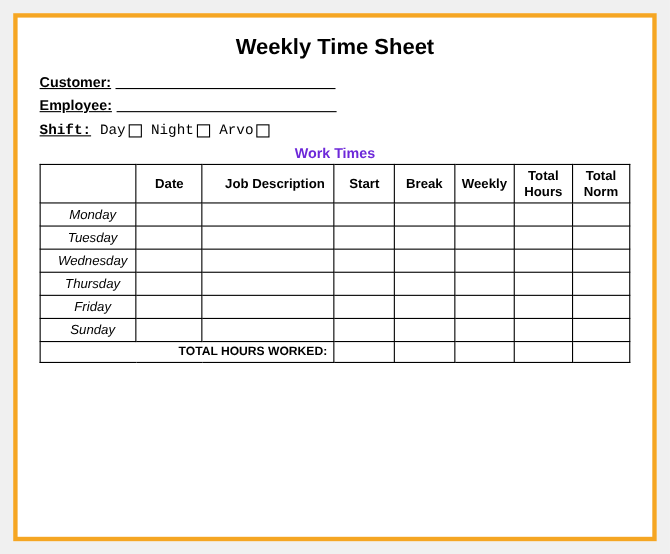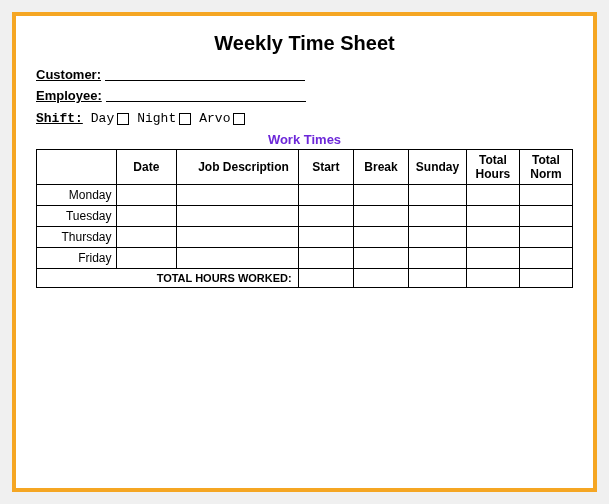--- a/index.html
+++ b/index.html
@@ -101,21 +101,21 @@
       background: #fff;
     }
     .col-day { width: 72px; text-align: left; padding-left: 5px; }
     .col-date { width: 55px; }
     .col-jobdesc { width: 110px; padding-left: 16px; }
     .col-start { width: 50px; }
     .col-break { width: 50px; }
     .col-finish { width: 50px; }
     .col-totalhours { width: 48px; }
     .col-totalnorm { width: 48px; }
-    .day-cell { text-align: right; padding-left: 12px; }
+    .day-cell { text-align: center; padding-left: 12px; font-style: italic; }
     .total-row td {
       font-size: 11px;
       font-weight: bold;
     }
     .total-label-cell {
       text-align: right;
       padding-right: 6px;
     }
   </style>
 </head>
@@ -154,21 +154,21 @@
   <div class="work-times-label">Work Times</div>
 
   <table>
     <thead>
       <tr>
         <th class="col-day"></th>
         <th class="col-date">Date</th>
         <th class="col-jobdesc">Job Description</th>
         <th class="col-start">Start</th>
         <th class="col-break">Break</th>
-        <th class="col-finish">Sunday</th>
+        <th class="col-finish">Weekly</th>
         <th class="col-totalhours">Total Hours</th>
         <th class="col-totalnorm">Total Norm</th>
       </tr>
     </thead>
     <tbody id="table-body">
     <tr>
       <td class="day-cell col-day">Monday</td>
       <td class="col-date"></td>
       <td class="col-jobdesc"></td>
       <td class="col-start"></td>
@@ -181,31 +181,51 @@
       <td class="day-cell col-day">Tuesday</td>
       <td class="col-date"></td>
       <td class="col-jobdesc"></td>
       <td class="col-start"></td>
       <td class="col-break"></td>
       <td class="col-finish"></td>
       <td class="col-totalhours"></td>
       <td class="col-totalnorm"></td>
     </tr>
         <tr>
+      <td class="day-cell col-day">Wednesday</td>
+      <td class="col-date"></td>
+      <td class="col-jobdesc"></td>
+      <td class="col-start"></td>
+      <td class="col-break"></td>
+      <td class="col-finish"></td>
+      <td class="col-totalhours"></td>
+      <td class="col-totalnorm"></td>
+    </tr>
+        <tr>
       <td class="day-cell col-day">Thursday</td>
       <td class="col-date"></td>
       <td class="col-jobdesc"></td>
       <td class="col-start"></td>
       <td class="col-break"></td>
       <td class="col-finish"></td>
       <td class="col-totalhours"></td>
       <td class="col-totalnorm"></td>
     </tr>
         <tr>
       <td class="day-cell col-day">Friday</td>
+      <td class="col-date"></td>
+      <td class="col-jobdesc"></td>
+      <td class="col-start"></td>
+      <td class="col-break"></td>
+      <td class="col-finish"></td>
+      <td class="col-totalhours"></td>
+      <td class="col-totalnorm"></td>
+    </tr>
+        <tr>
+      <td class="day-cell col-day">Sunday</td>
       <td class="col-date"></td>
       <td class="col-jobdesc"></td>
       <td class="col-start"></td>
       <td class="col-break"></td>
       <td class="col-finish"></td>
       <td class="col-totalhours"></td>
       <td class="col-totalnorm"></td>
     </tr>
         <tr class="total-row">
     <td colspan="3" class="total-label-cell">TOTAL HOURS WORKED:</td>

